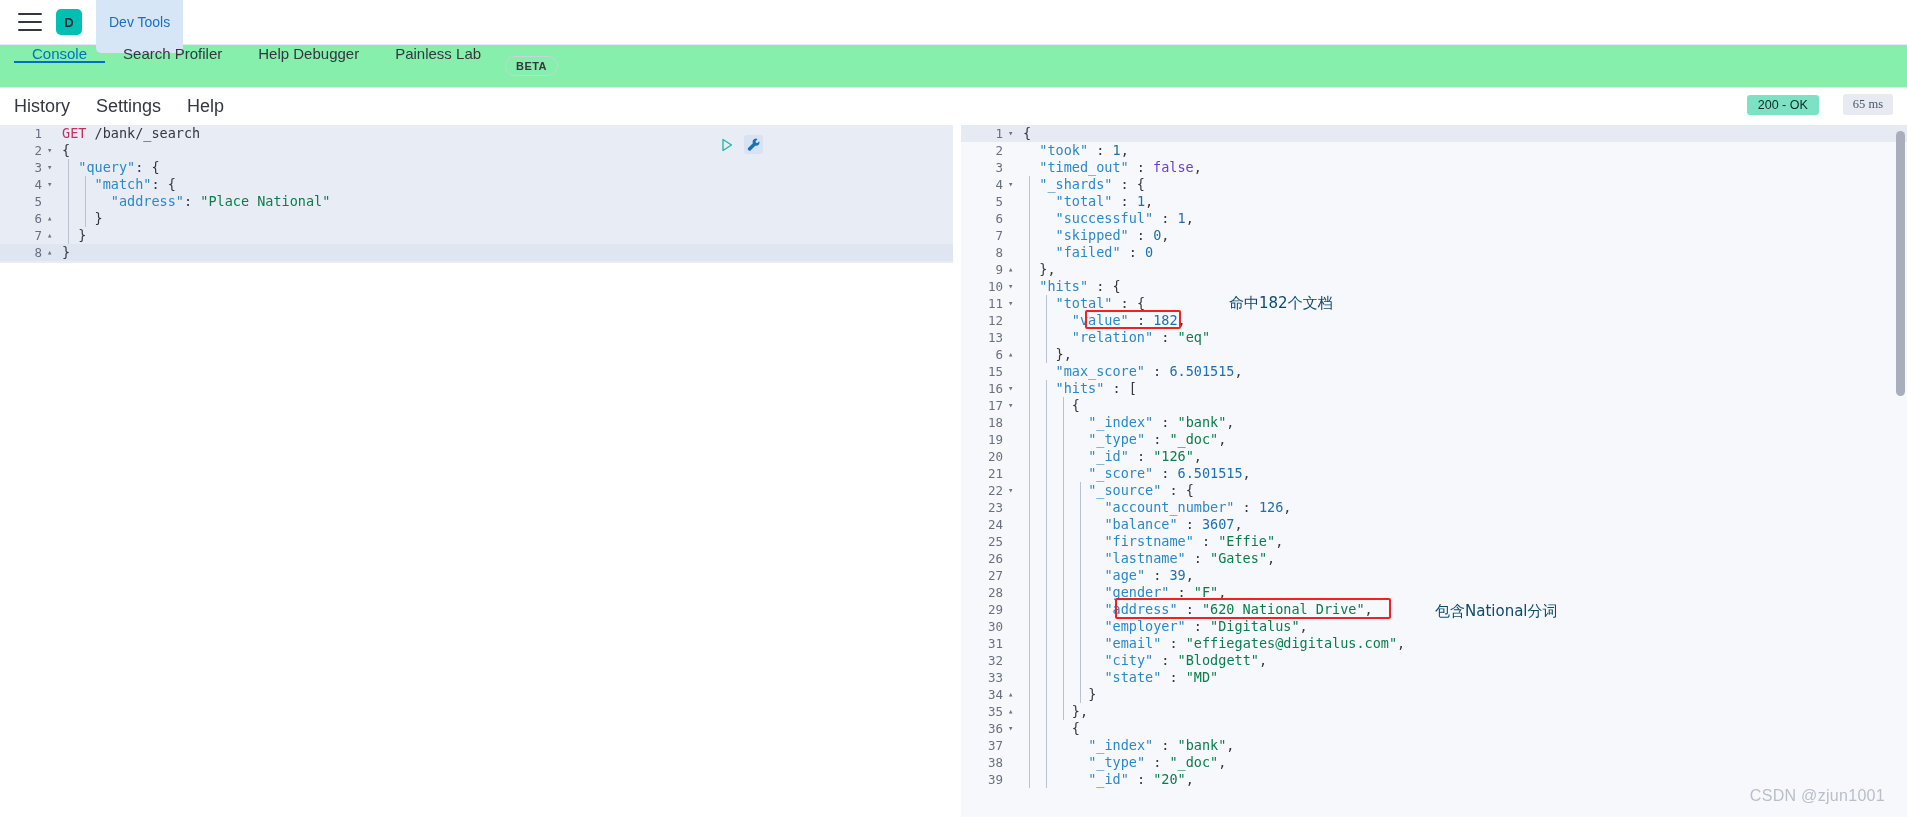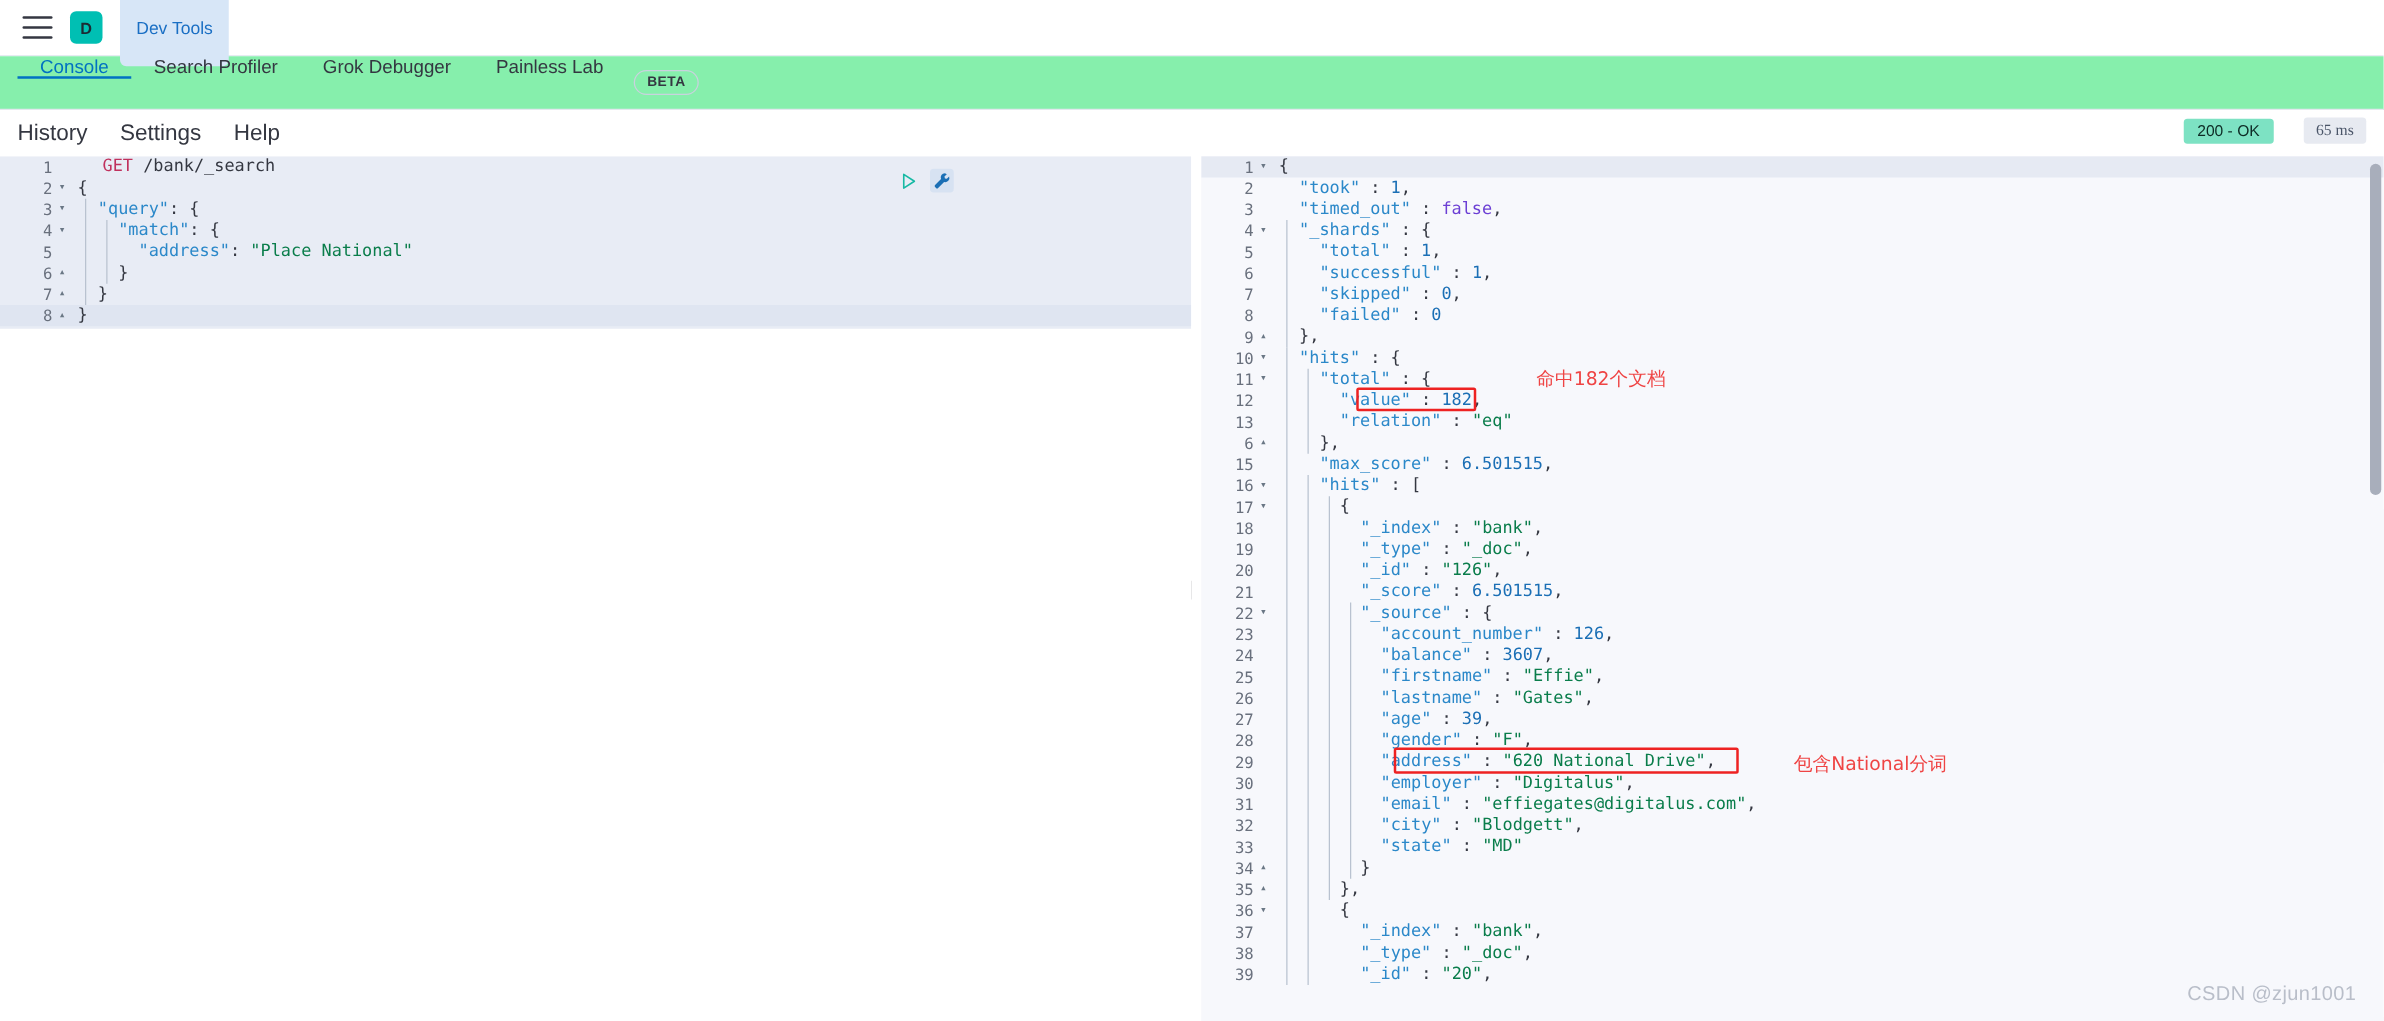--- a/index.html
+++ b/index.html
@@ -200,21 +200,21 @@
     width: 953px;
     background: #e8ecf5;
   }
   .left-code { position: relative; z-index: 2; }
   .right-code { position: relative; z-index: 2; }
 
   .line-active-left { background: #dfe5f1; }
   .line-active-right { background: #e6eaf3; }
 
   
-  .t-method { color: #c0315d; margin-left: 20px; }
+  .t-method { color: #c0315d; }
   .t-url    { color: #343741; }
   .t-key    { color: #2b88c9; }
   .t-string { color: #0a7d4b; }
   .t-num    { color: #1b6fb5; }
   .t-bool   { color: #6c3fd4; }
   .t-punct  { color: #343741; }
 
   
   .guide {
     position: absolute;
@@ -245,21 +245,21 @@
   
   .anno-box {
     position: absolute;
     border: 2px solid #ee2222;
     border-radius: 2px;
     z-index: 6;
     pointer-events: none;
   }
   .anno-text {
     position: absolute;
-    color: #ef4444;
+    color: #0c4a6e;
     font-size: 15px;
     font-family: "DejaVu Sans", sans-serif;
     z-index: 6;
     white-space: nowrap;
   }
 
   
   .vscroll {
     position: absolute;
     top: 0;
@@ -300,21 +300,21 @@
 </div>
 
 <div class="tabsrow">
   <div class="tab active">
     <span>Console</span>
   </div>
   <div class="tab">
     <span>Search Profiler</span>
   </div>
   <div class="tab">
-    <span>Grok Debugger</span>
+    <span>Help Debugger</span>
   </div>
   <div class="tab">
     <span>Painless Lab</span>
   </div>
   <div class="beta-badge">BETA</div>
 </div>
 
 <div class="submenu">
   <div class="submenu-item">History</div>
   <div class="submenu-item">Settings</div>

